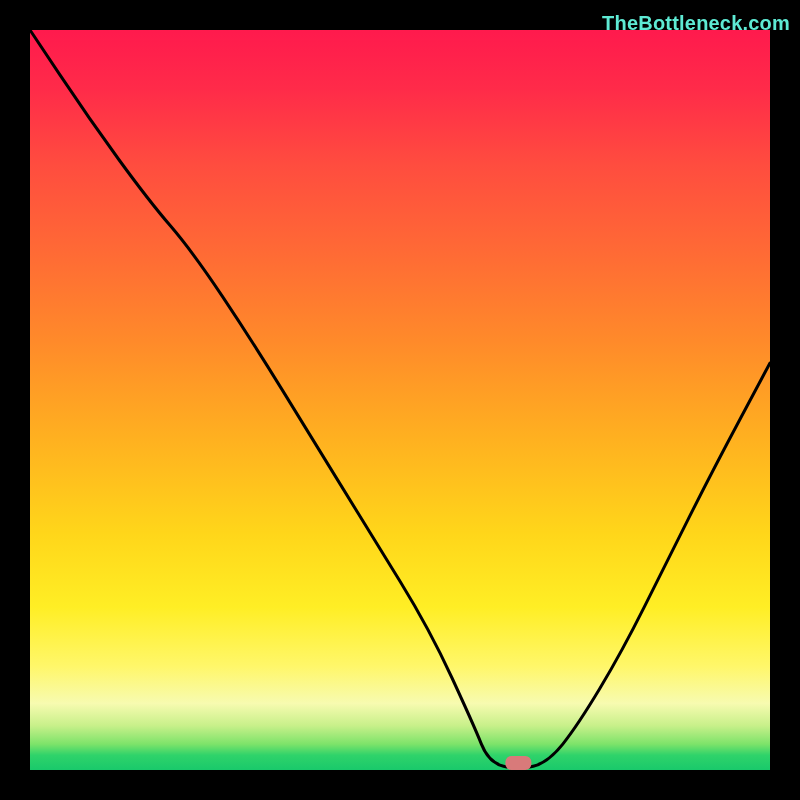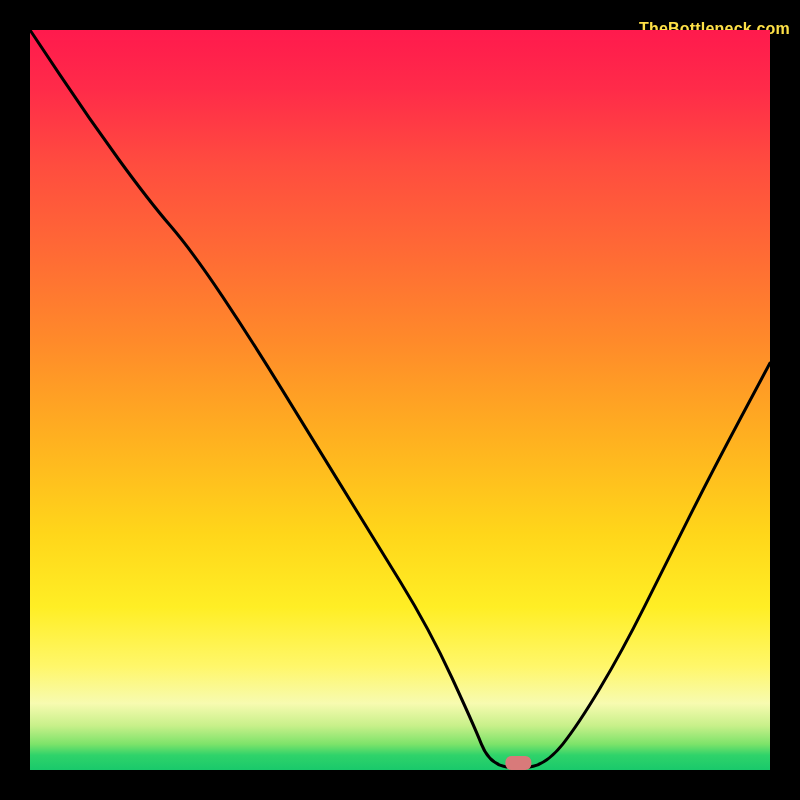--- a/index.html
+++ b/index.html
@@ -56,24 +56,24 @@
     stroke-width: 3;
     stroke-linejoin: round;
     stroke-linecap: round;
   }
   .marker {
     fill: #d87a7a;
     stroke: none;
   }
   .watermark {
     position: absolute;
-    top: 20px;
+    top: 12px;
     right: 10px;
-    color: #fde047;
-    font-size: 16px;
+    color: #5eead4;
+    font-size: 20px;
     font-weight: 600;
     letter-spacing: 0.2px;
     user-select: none;
   }
 </style>
 </head>
 <body>
 
 <div class="frame">
 

